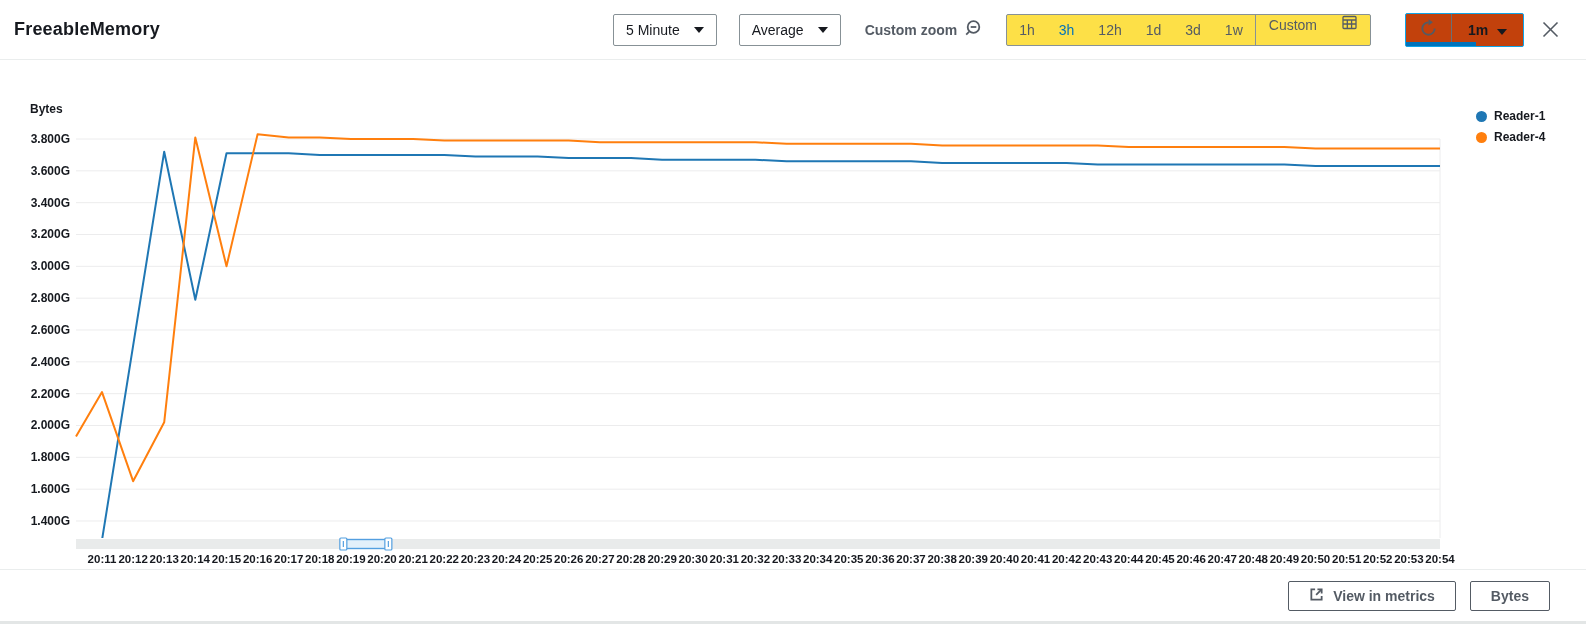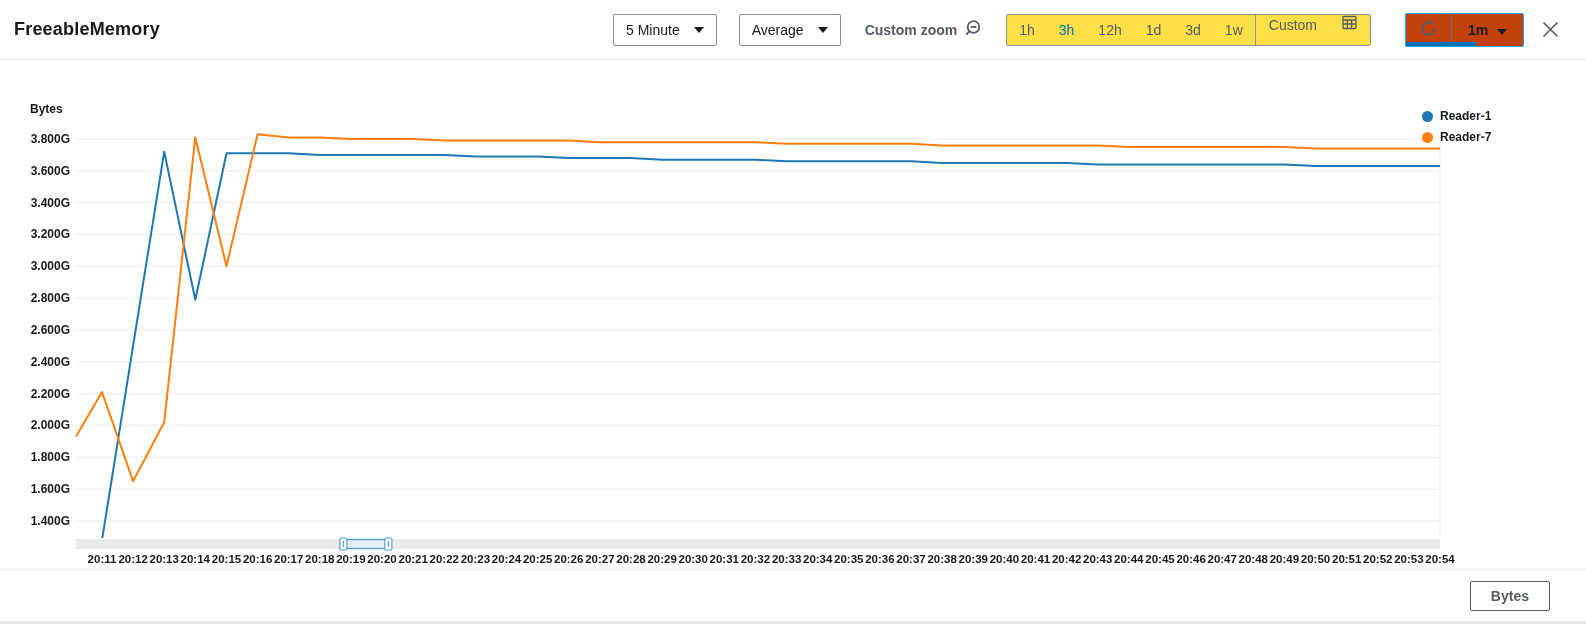--- a/index.html
+++ b/index.html
@@ -22,21 +22,21 @@
   .custom-btn { border:none; background:none; font-family:inherit; font-size:14px; color:#545b64; padding:12px 13px; cursor:pointer; display:flex; align-items:flex-end; gap:25px; }
   .refresh-group { margin-left:34px; position:relative; display:flex; align-items:stretch; height:34px; border:1px solid #0ea5e9; border-radius:2px; background:#c2410c; overflow:hidden; }
   .refresh-btn { width:45px; border:none; background:none; cursor:pointer; display:flex; align-items:center; justify-content:center; }
   .interval-btn { width:72px; border:none; border-left:1px solid #697077; background:none; cursor:pointer; font-family:inherit; font-size:14px; font-weight:700; color:#16191f; display:flex; align-items:center; justify-content:center; gap:9px; }
   .refresh-progress { position:absolute; left:0; bottom:0; height:4px; width:60%; background:#0073bb; }
   .close-x { margin-left:14px; width:24px; height:24px; border:none; background:none; cursor:pointer; display:flex; align-items:center; justify-content:center; }
 
   
   .main { position:relative; flex:1;font-weight:bold; }
   #chart-svg { position:absolute; left:0; top:0; }
-  .legend { position:absolute; left:1422px; top:49px; display:flex; flex-direction:column; gap:7px; }
+  .legend { position:absolute; left:1476px; top:49px; display:flex; flex-direction:column; gap:7px; }
   .legend-item { display:flex; align-items:center; gap:7px; font-size:12px; color:#16191f; cursor:pointer; }
   .legend-dot { width:11px; height:11px; border-radius:50%; flex:0 0 11px; }
 
   
   .ftr { height:52px; flex:0 0 52px; border-top:1px solid #eaeded; display:flex; align-items:center; justify-content:flex-end; gap:14px; padding:0 36px 0 0; }
   .btn { height:30px; display:flex; align-items:center; gap:9px; background:#fff; border:1px solid #545b64; border-radius:2px; color:#545b64; font-family:inherit; font-size:14px; font-weight:700; padding:0 20px; cursor:pointer; }
 
   svg text { font-family:"Liberation Sans", sans-serif; }
 </style>
 </head>
@@ -225,21 +225,31 @@
           <text x="1440.0" y="503" text-anchor="middle" font-size="11.5" fill="#16191f">20:54</text>
         </g>
     </svg>
     <div class="legend">
       <div class="legend-item">
         <span class="legend-dot" style="background: rgb(31, 119, 180);"></span>
         <span>Reader-1</span>
       </div>
       <div class="legend-item">
         <span class="legend-dot" style="background: rgb(255, 127, 14);"></span>
-        <span>Reader-7</span>
+        <span>Reader-4</span>
       </div>
     </div>
   </div>
 
   <div class="ftr">
+    <button class="btn">
+      <span>
+        <svg width="15" height="15" viewBox="0 0 16 16" fill="none" stroke="#545b64" stroke-width="1.9">
+          <path d="M6.5 2.5 H2.5 V13.5 H13.5 V9.5"></path>
+            <path d="M9 2.5 H13.5 V7"></path>
+            <line x1="13.2" y1="2.8" x2="7.6" y2="8.4"></line>
+        </svg>
+      </span>
+      <span>View in metrics</span>
+    </button>
     <button class="btn">Bytes</button>
   </div>
 </div>
 
 </body></html>

